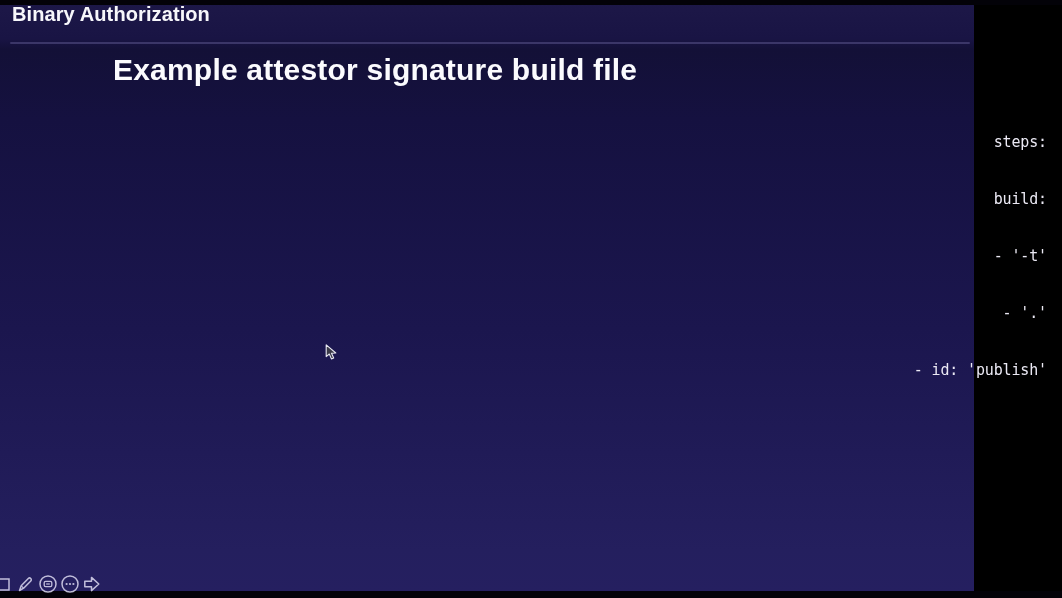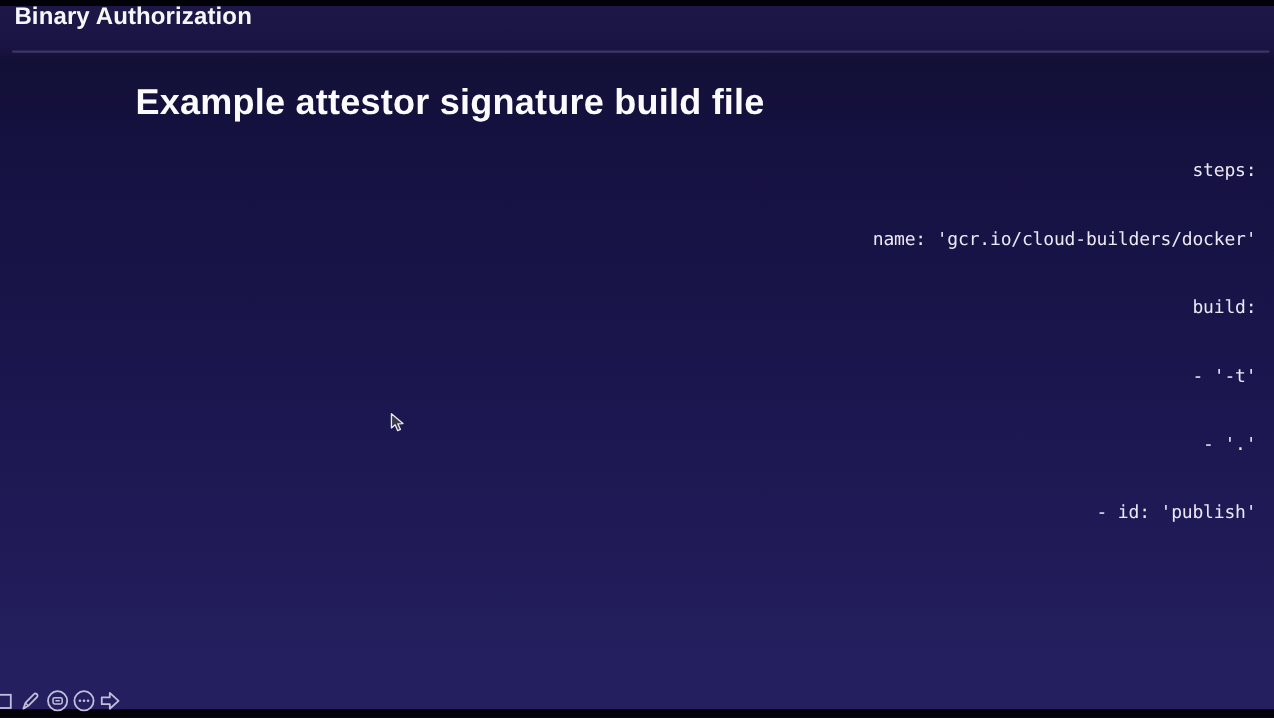--- a/index.html
+++ b/index.html
@@ -5,21 +5,21 @@
   html, body {
     margin: 0;
     padding: 0;
     width: 1062px;
     height: 598px;
     overflow: hidden;
     background: #000;
   }
   .stage {
     position: relative;
-    width: 1062px;
+    width: 974px;
     height: 598px;
     background: linear-gradient(180deg,
       #1d1848 0%,
       #191444 6.5%,
       #131037 8.2%,
       #151140 20%,
       #1b164e 55%,
       #241f5e 92%,
       #251f60 99%);
     font-family: "Liberation Sans", sans-serif;
@@ -53,21 +53,20 @@
     background: #3b3668;
   }
   .slide-title {
     position: absolute;
     left: 113px;
     top: 53px;
     font-size: 30px;
     font-weight: 700;
     letter-spacing: 0.2px;
     color: #fbfbfe;
-    margin-top: 16px;
   }
   .code-block {
     position: absolute;
     left: 57px;
     top: 95px;
     width: 990px;
     font-family: "DejaVu Sans Mono", "Liberation Mono", monospace;
     font-size: 15px;
     font-weight: 500;
     letter-spacing: -0.15px;
@@ -112,21 +111,20 @@
   <div class="letterbox bottom"></div>
 
   <div class="kicker">Binary Authorization</div>
 
   <div class="header-divider"></div>
 
   <div class="slide-title">Example attestor signature build file</div>
 
   <div class="code-block">
     <div class="code-line">steps:</div>
-    <div class="code-line">    name: 'gcr.io/cloud-builders/docker'</div>
     <div class="code-line">    build:</div>
     <div class="code-line">      - '-t'</div>
     <div class="code-line">      - '.'</div>
     <div class="code-line">  - id: 'publish'</div>
     
     
     
     
     
     

